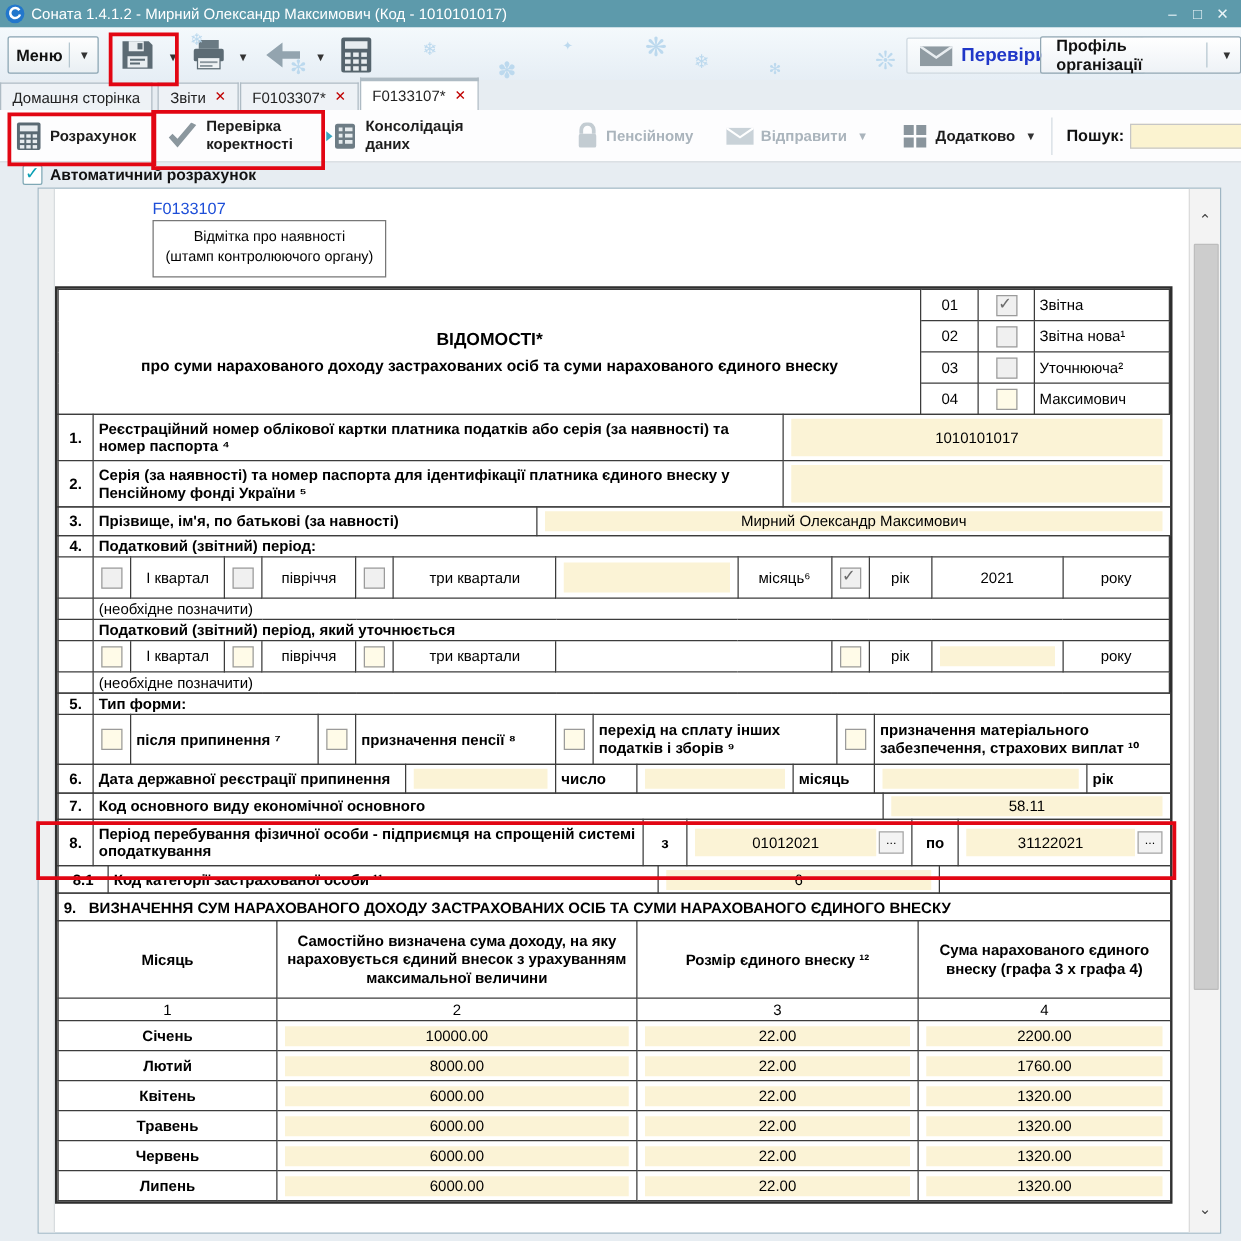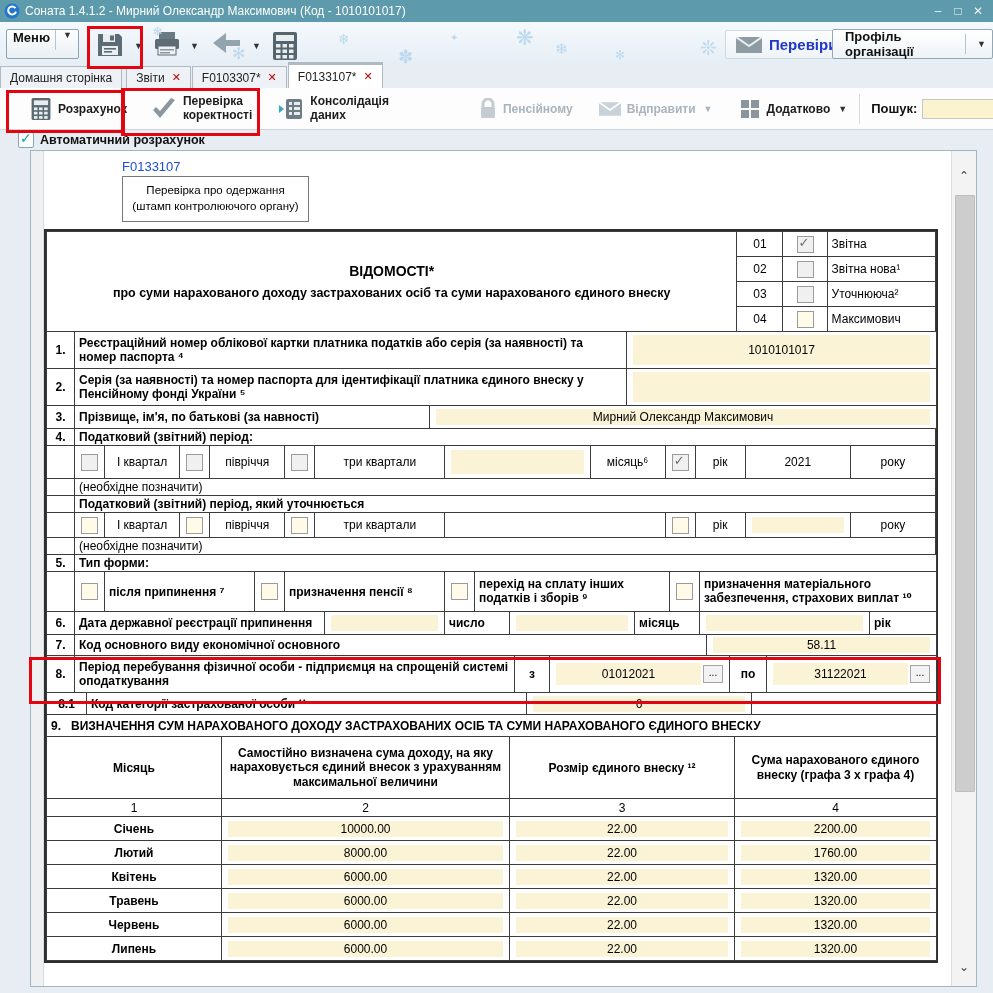--- a/index.html
+++ b/index.html
@@ -6,21 +6,21 @@
     font-family:"Liberation Sans","DejaVu Sans",sans-serif;overflow:hidden;position:relative}
   
   .titlebar{position:absolute;left:0;top:0;width:993px;height:22px;background:#5d9aab;
     display:flex;align-items:center;color:#fff;font-size:12px}
   .appicon{width:16px;height:16px;margin:0 5px 0 4px}
   .wcs{margin-left:auto;display:flex;align-items:center;gap:2px;padding-right:6px}
   .wc{width:18px;height:16px;text-align:center;line-height:16px;font-size:12px;color:#eaf4f8;cursor:default}
   
   .toolbar{position:absolute;left:0;top:22px;width:993px;height:42px;
     background:linear-gradient(#f4f9fc,#e6eef5);border-bottom:1px solid #cdd8e0;overflow:hidden}
-  .tbtn{position:absolute;display:flex;align-items:flex-start;justify-content:center}
+  .tbtn{position:absolute;display:flex;align-items:center;justify-content:center}
   .menu-btn{left:6px;top:7px;height:28px;background:linear-gradient(#fefefe,#e9eff3);
     border:1px solid #8aa4b2;border-radius:2px;padding:0 6px;font-weight:bold;font-size:13px;color:#111}
   .menu-sep{width:1px;height:20px;background:#b5c6cf;margin:0 5px}
   .dd{font-size:9px;color:#333;margin-left:2px}
   .icon-btn{top:9px;width:34px;height:26px}
   .snow{position:absolute;color:#bcd9ee;pointer-events:none}
   .mail-btn{position:absolute;left:725px;top:8px;height:27px;display:flex;align-items:center;gap:7px;
     background:linear-gradient(#fbfdfe,#eef3f7);border:1px solid #cfd9e0;border-radius:2px;padding:0 10px;
     font-weight:bold;font-size:15px;color:#2037c8}
   .profile-btn{position:absolute;left:832px;top:7px;height:28px;display:flex;align-items:center;
@@ -30,21 +30,21 @@
   .profile-btn .dd{margin:0 6px}
   
   .tabbar{position:absolute;left:0;top:64px;width:993px;height:24px;background:#e7edf2;display:flex;align-items:flex-end}
   .tab{height:21px;border:1px solid #aebbc4;border-bottom:none;background:#eef2f6;display:flex;
     align-items:center;padding:0 9px;font-size:12px;color:#222;margin-right:1px}
   .tab .x{color:#c00000;font-weight:bold;font-size:11px;margin-left:7px}
   .tab.active{height:23px;background:#fff;border-top:3px solid #00b2c9;border-color:#aebbc4;font-size:12px}
   .tab.first{margin-right:4px}
   
   .ribbon{position:absolute;left:0;top:88px;width:993px;height:42px;background:#fdfdfe;
-    border-bottom:1px solid #cfd6db;display:flex;align-items:center;padding:0 24px;box-sizing:border-box}
+    border-bottom:1px solid #cfd6db;display:flex;align-items:center;padding:0 6px;box-sizing:border-box}
   .rbtn{display:flex;align-items:center;gap:6px;font-size:12px;font-weight:bold;color:#1c1c1c;padding:2px 6px}
   .rbtn .two{line-height:1.15;text-align:left}
   .rbtn.disabled{color:#aab4bc}
   .rsep{width:1px;height:30px;background:#d4dce2;margin:0 6px}
   .search{display:flex;align-items:center;margin-left:auto;gap:5px;padding-right:6px}
   .search label{font-weight:bold;font-size:13px;color:#111}
   .search input{width:86px;height:18px;background:#fbf3d0;border:1px solid #c6c6c6;outline:none;font-size:12px;padding:0 3px}
   
   .autorow{position:absolute;left:0;top:130px;width:993px;height:20px;display:flex;align-items:center;gap:6px;padding-left:18px;box-sizing:border-box}
   .acb{width:14px;height:14px;background:#fff;border:1px solid #7fa8b5;border-radius:2px;position:relative}
@@ -289,21 +289,21 @@
   <span>Автоматичний розрахунок</span>
 </div>
 
 <div class="panel">
   <div class="strip"></div>
 
   <div class="content">
     <div class="formcode">F0133107</div>
     <div class="toprow">
       <div class="stamp">
-        <span>Перевірка про одержання</span>
+        <span>Відмітка про наявності</span>
         <span>(штамп контролюючого органу)</span>
       </div>
     </div>
 
     <div class="formtable">
 
       <table class="ft">
         <colgroup>
             <col style="width:688px">
             <col style="width:46px">

